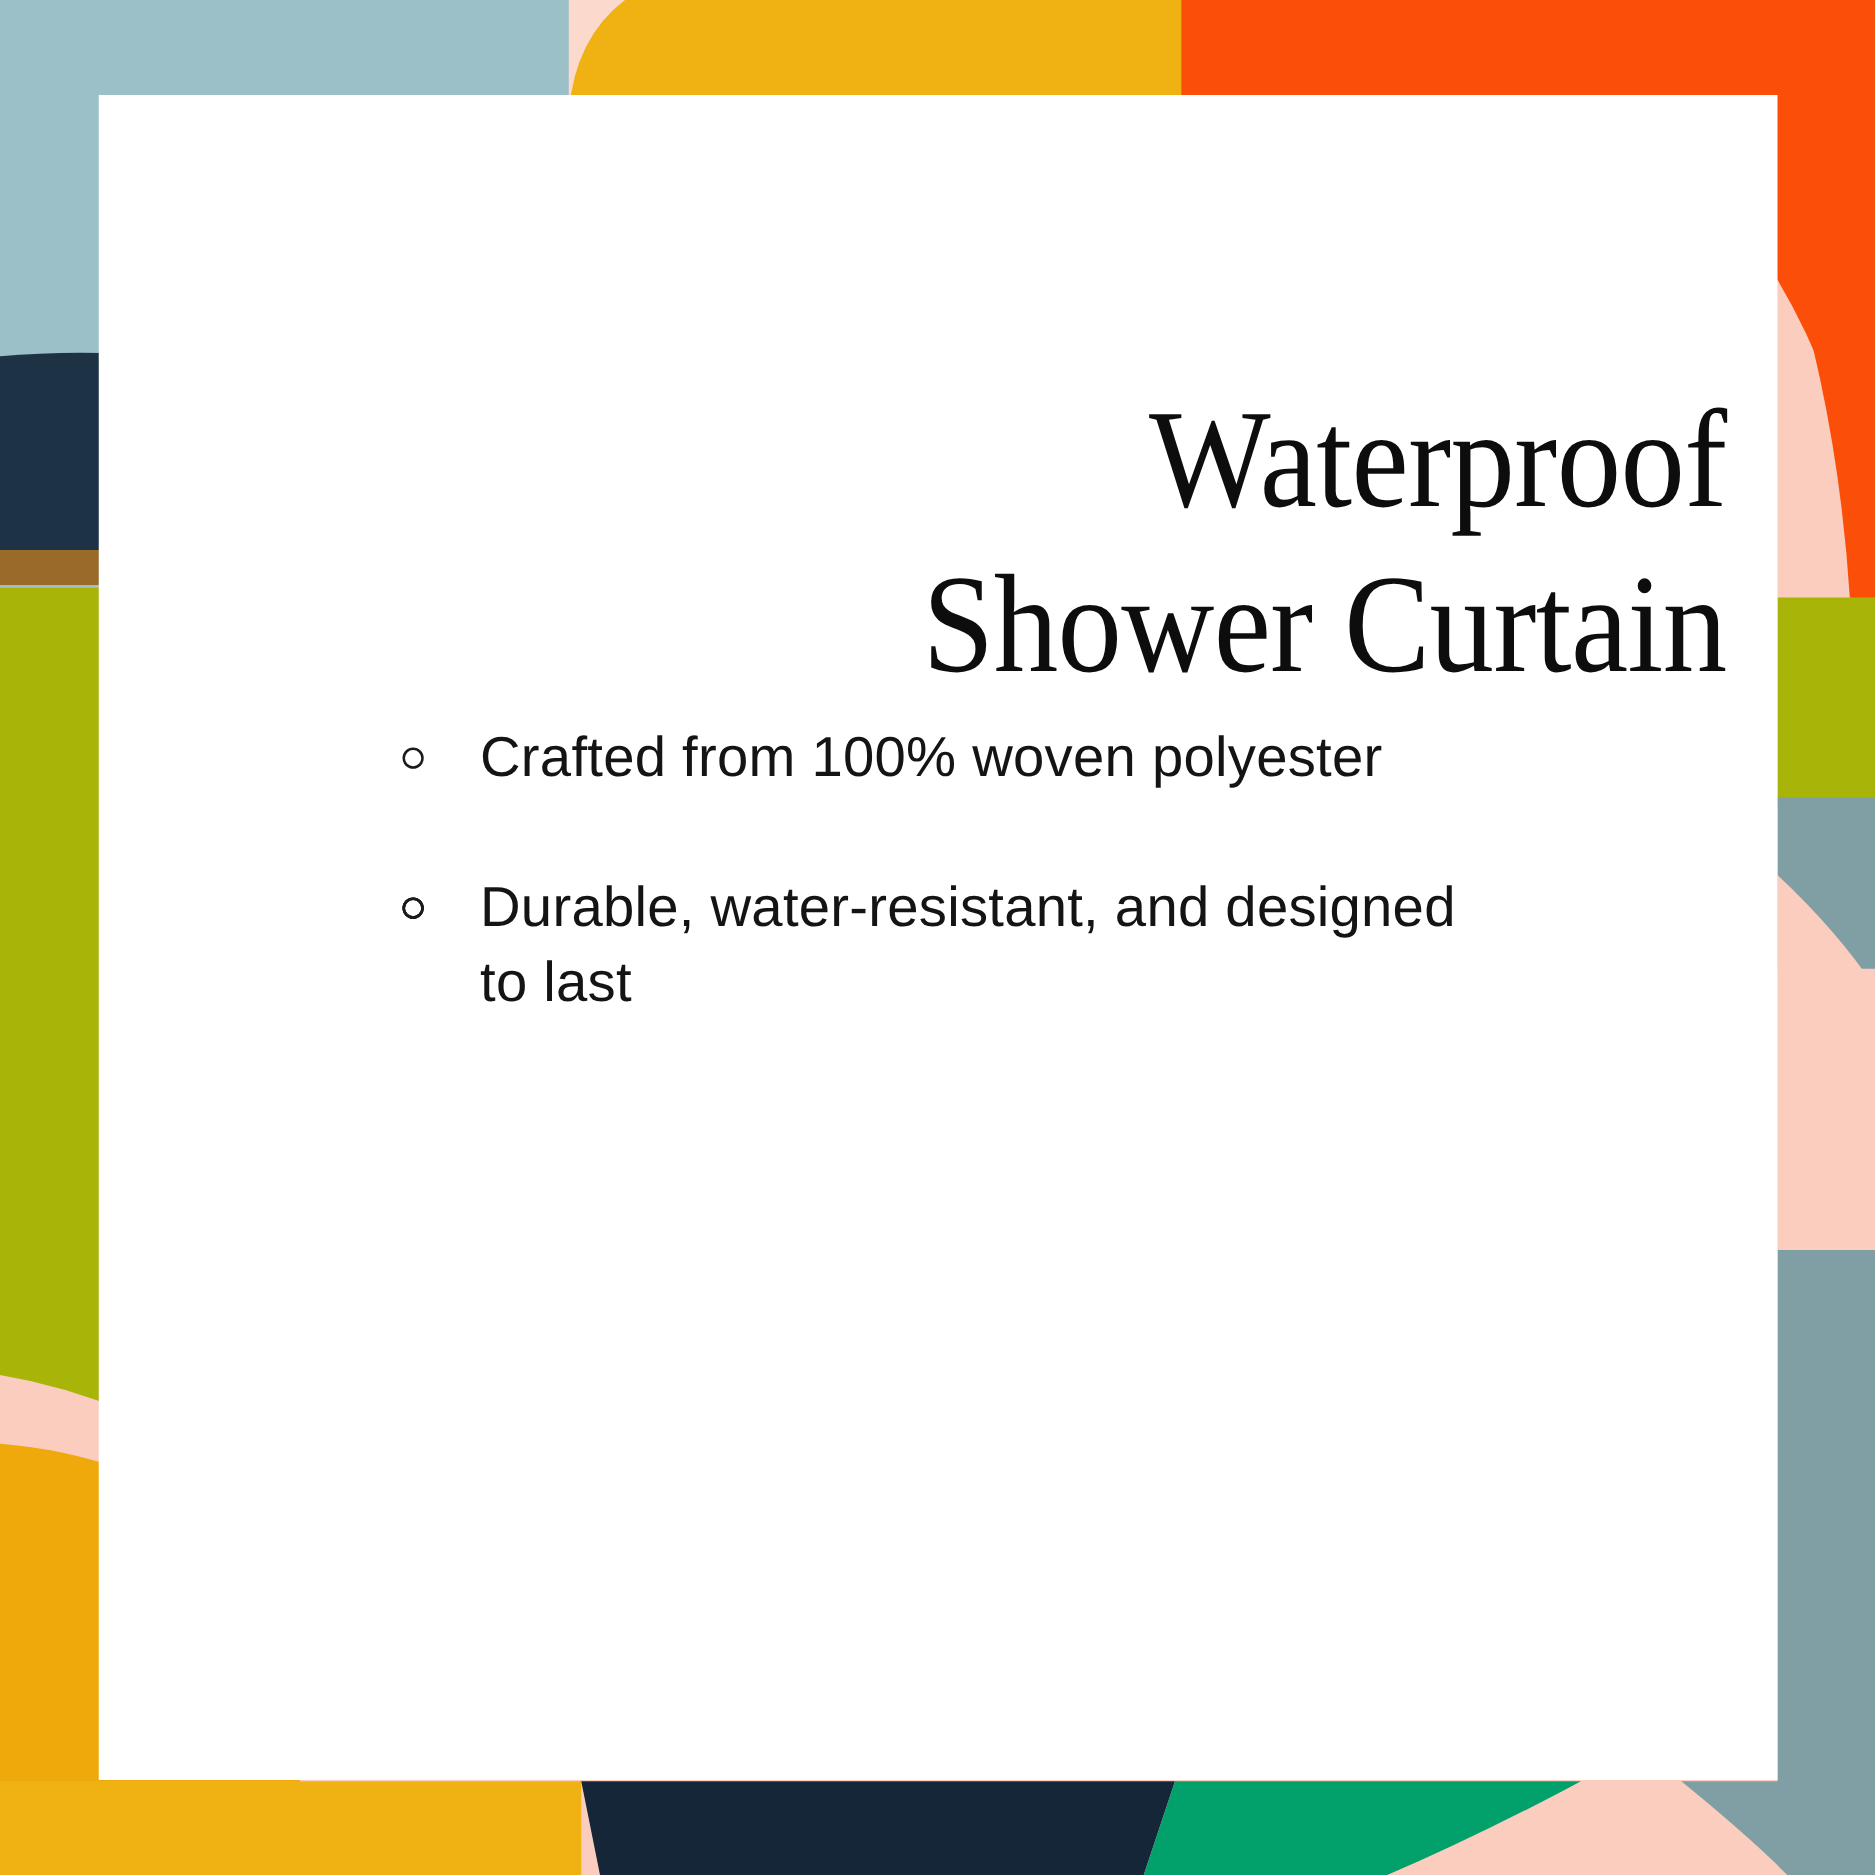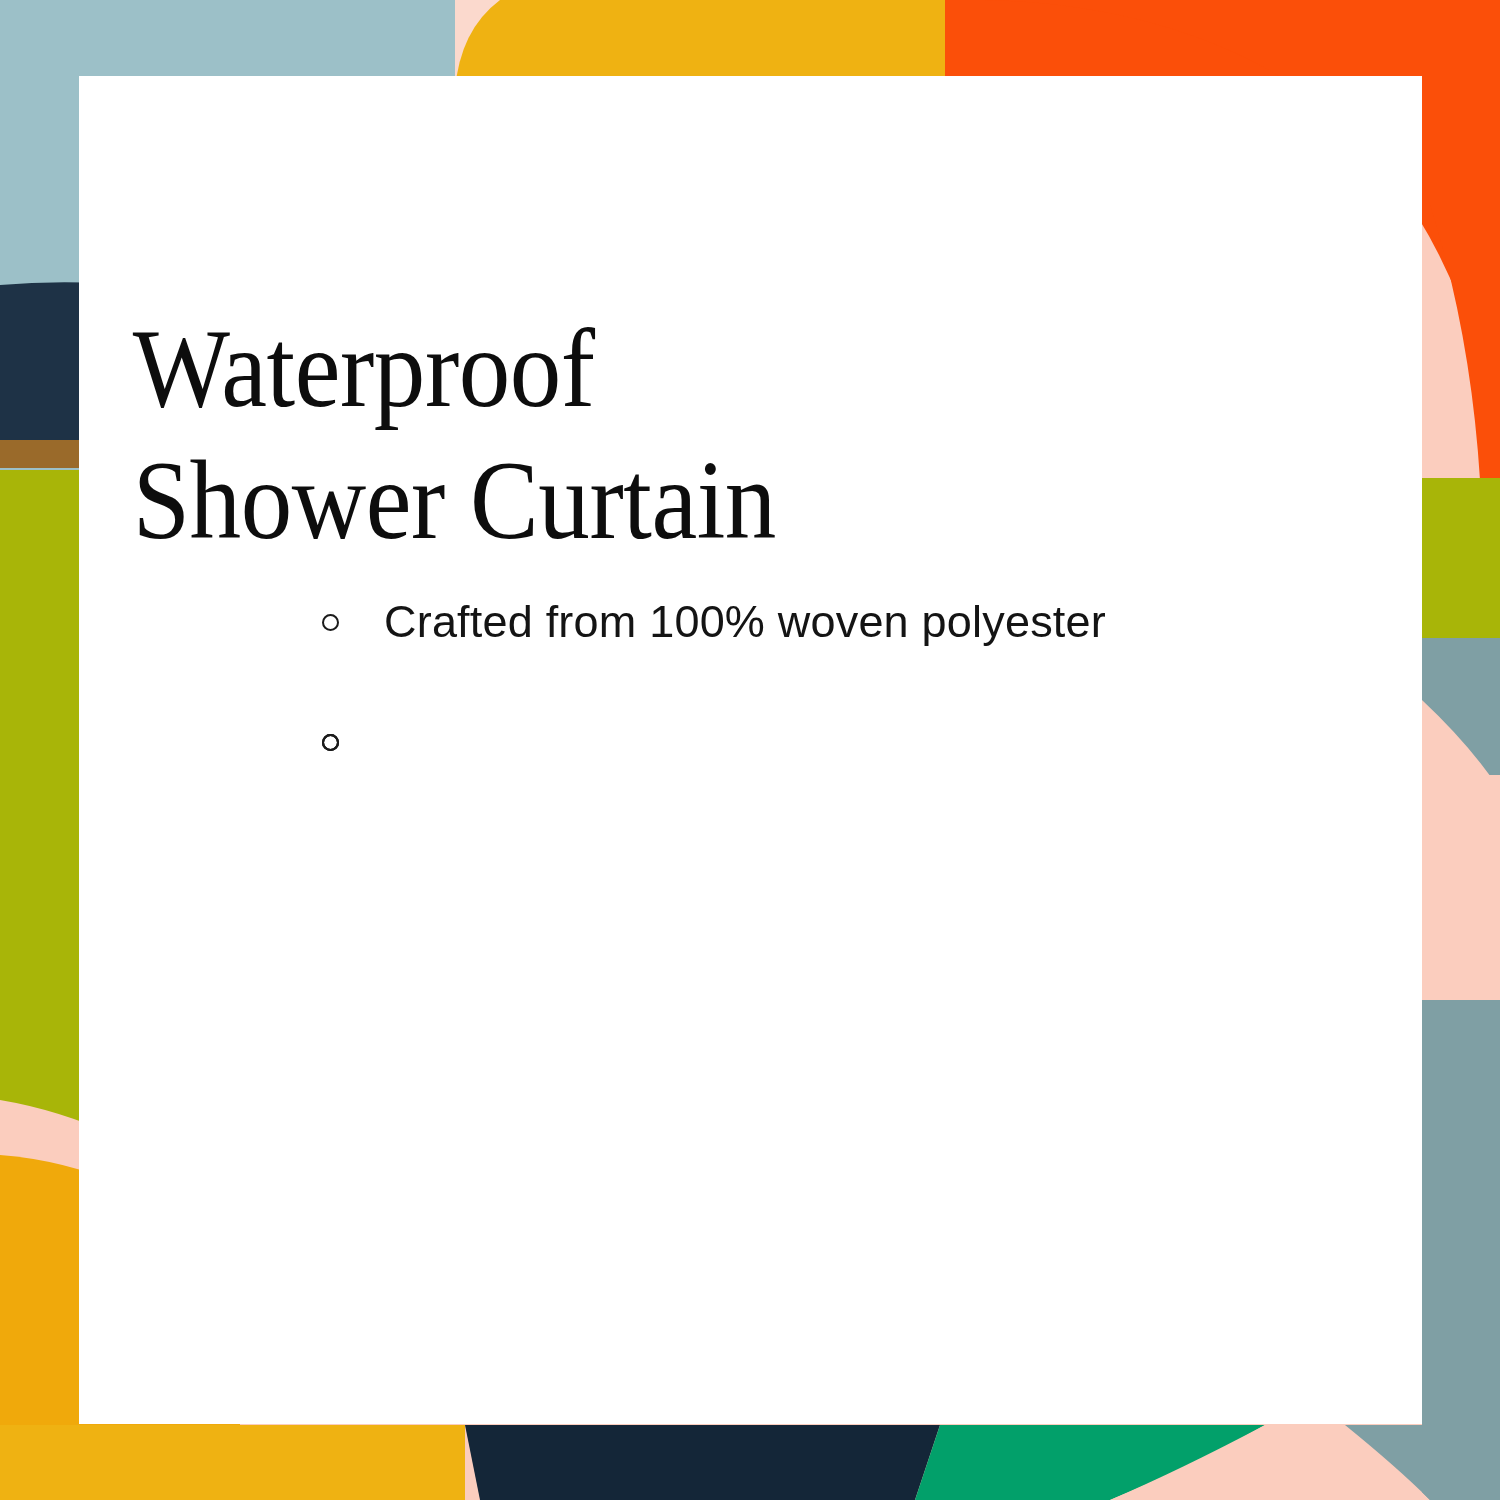--- a/index.html
+++ b/index.html
@@ -31,41 +31,41 @@
     top: 76px;
     width: 1343px;
     height: 1348px;
     background: #ffffff;
     box-sizing: border-box;
   }
 
   
   #title-block {
     position: absolute;
-    left: 0;
+    left: 13px;
     top: 226px;
     width: 100%;
-    text-align: left;
+    text-align: right;
   }
   .title-line {
     font-family: "Liberation Serif", "DejaVu Serif", serif;
     font-size: 112px;
     line-height: 132px;
     font-weight: 400;
     color: #0d0d0d;
     letter-spacing: -0.5px;
     white-space: nowrap;
     transform: scaleX(0.92);
   }
 
   
   #features {
     position: absolute;
     left: 243px;
-    top: 516px;
+    top: 500px;
     width: 1000px;
     list-style: none;
     margin: 0;
     padding: 0;
   }
   .feature-item {
     position: relative;
     padding-left: 62px;
     margin-bottom: 60px;
   }
@@ -153,17 +153,18 @@
         <p class="feature-text">Crafted from 100% woven polyester</p>
       </li>
       <li class="feature-item">
         <span class="bullet-marker"></span>
       </li>
       <li class="feature-item">
         <span class="bullet-marker"></span>
       </li>
       <li class="feature-item">
         <span class="bullet-marker"></span>
+        <p class="feature-text">Durable, water-resistant, and designed to last</p>
       </li>
     </ul>
 
   </div>
 </div>
 
 </body></html>

